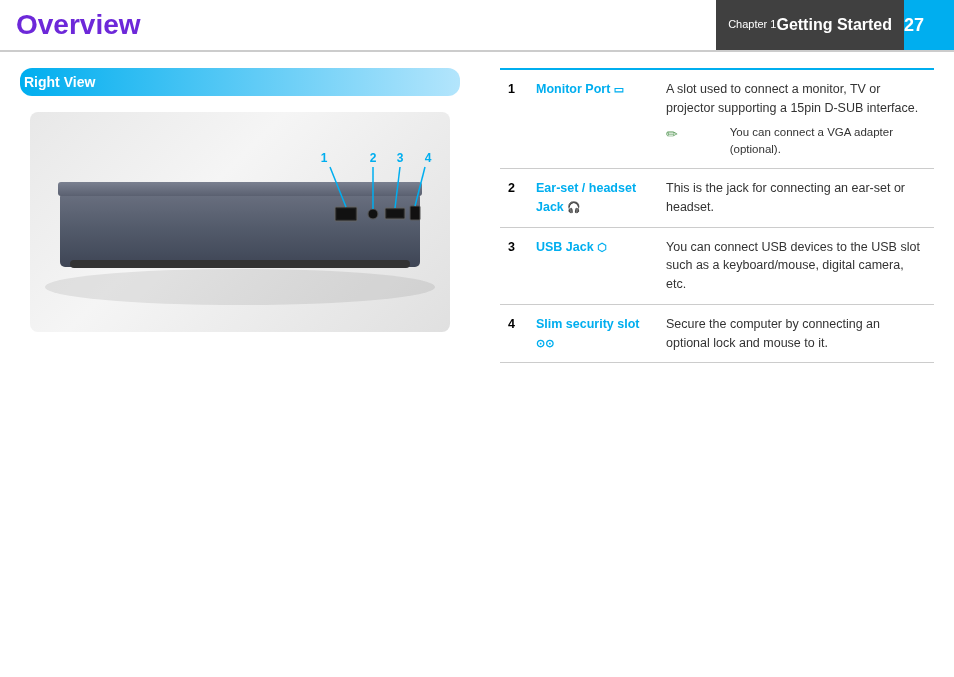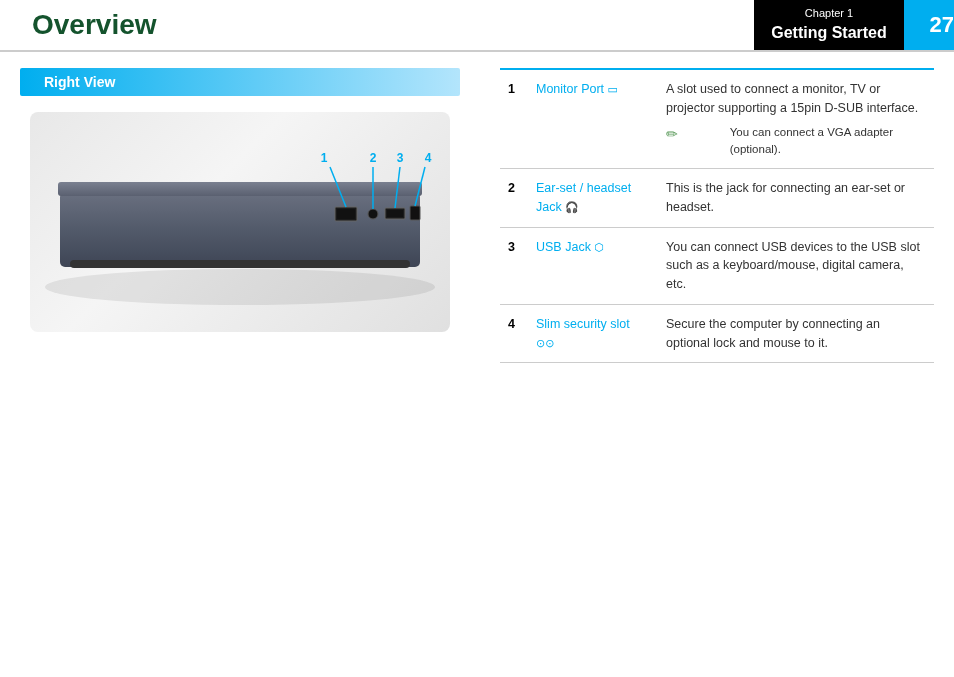--- a/index.html
+++ b/index.html
@@ -15,52 +15,51 @@
     
     .header {
       display: flex;
       align-items: stretch;
       border-bottom: 2px solid #ccc;
       height: 52px;
     }
     .header-title {
       font-size: 28px;
       font-weight: bold;
-      color: #14532d;
-      padding: 8px 32px;
+      color: #6d28d9;
+      padding: 8px 16px;
       flex: 1;
       display: flex;
       align-items: center;
     }
     .header-chapter {
-      background: #000000;
+      background: #404040;
       color: #fff;
       display: flex;
-      flex-direction: column;
       align-items: center;
       justify-content: center;
       padding: 0 12px;
       font-size: 11px;
       line-height: 1.4;
       min-width: 150px;
     }
     .header-chapter .chapter-label {
       font-size: 11px;
     }
     .header-chapter .chapter-name {
       font-size: 16px;
       font-weight: bold;
     }
     .header-page-num {
       background: #00aeef;
       color: #fff;
       display: flex;
       align-items: center;
-      justify-content: flex-end;
-      font-size: 22px;
+      justify-content: flex-start;
+      font-size: 18px;
       font-weight: bold;
       width: 50px;
     }
 
     
     .main-content {
       display: flex;
       padding: 16px 20px;
       gap: 20px;
     }
@@ -68,22 +67,22 @@
     
     .left-section {
       flex: 0 0 460px;
     }
 
     .section-header {
       background: linear-gradient(to right, #00aeef, #b3e5fc);
       color: #fff;
       font-weight: bold;
       font-size: 14px;
-      padding: 6px 24px;
-      border-radius: 2px;
+      padding: 6px 4px;
+      border-radius: 12px;
       margin-bottom: 16px;
       width: 440px;
     }
 
     .laptop-image-container {
       width: 420px;
       height: 220px;
       background: linear-gradient(135deg, #e8e8e8 0%, #f5f5f5 40%, #e0e0e0 100%);
       border-radius: 8px;
       position: relative;
@@ -119,21 +118,21 @@
       font-size: 16px;
       font-weight: bold;
       color: #000;
       width: 28px;
       padding-top: 14px;
     }
 
     .td-label {
       width: 130px;
       color: #00aeef;
-      font-weight: normal;
+      font-weight: bold;
       font-size: 12.5px;
     }
 
     .td-label .icon-char {
       font-size: 11px;
       color: #00aeef;
     }
 
     .td-desc {
       color: #333;

